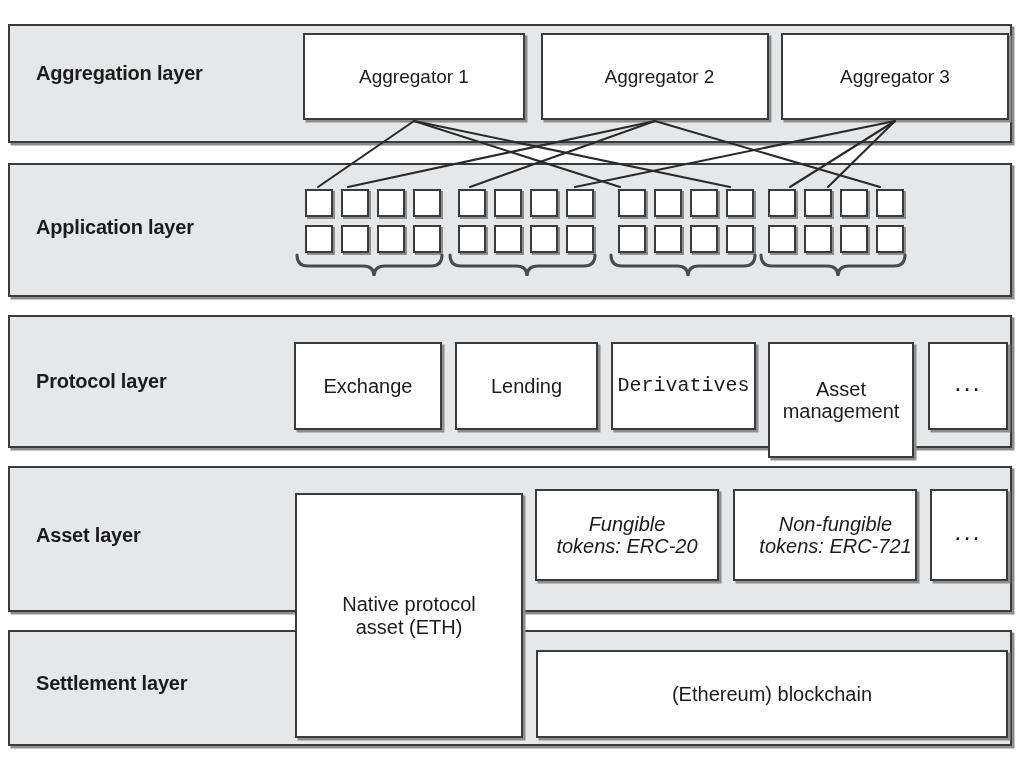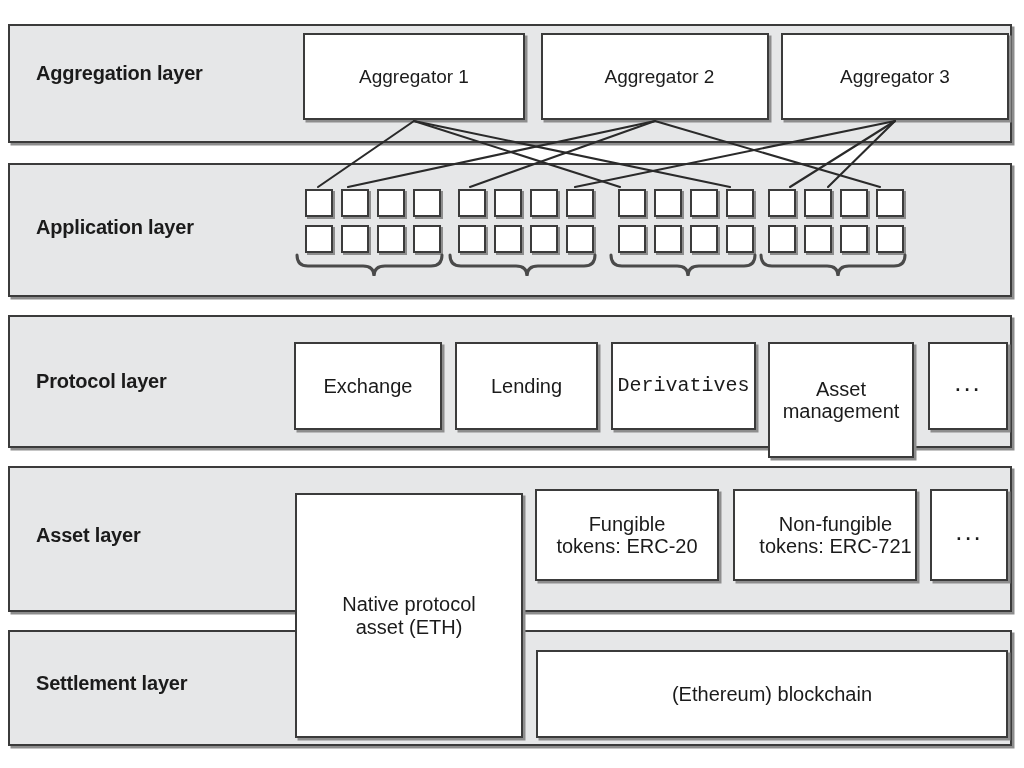--- a/index.html
+++ b/index.html
@@ -49,21 +49,21 @@
     display: flex;
     align-items: center;
     justify-content: center;
     text-align: center;
     color: #1b1b1b;
     line-height: 1.12;
     z-index: 5;
   }
   .node.agg      { font-size: 19px; }
   .node.proto    { font-size: 20px; }
-  .node.asset    { font-size: 20px; }
+  .node.asset    { font-size: 20px; font-style: italic; }
   .node.settle   { font-size: 20px; align-items: center; }
   .node.ellipsis {
     font-size: 26px;
     letter-spacing: 2px;
     padding-bottom: 6px;
   }
   .node.eth {
     font-size: 20px;
     z-index: 9;
   }

